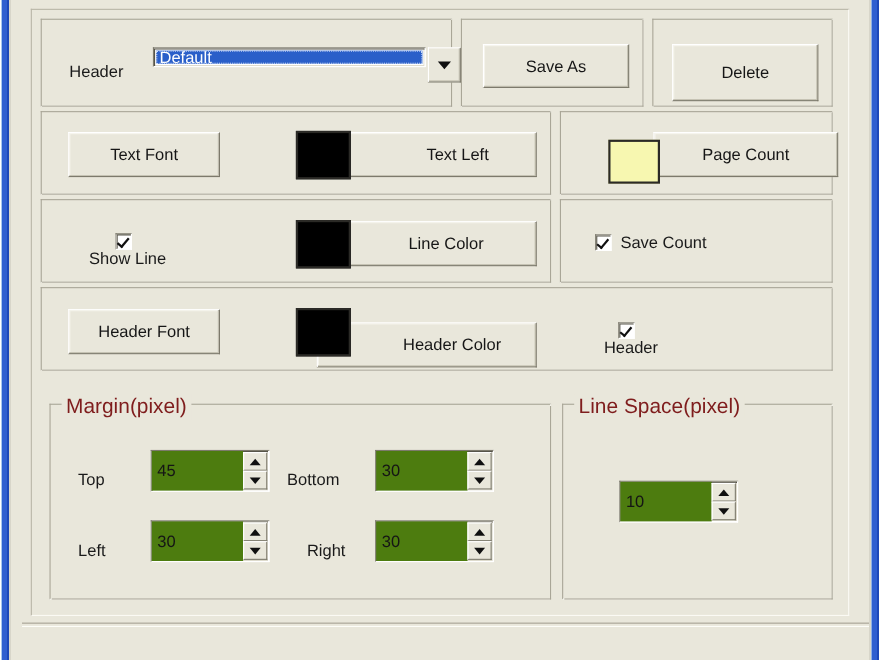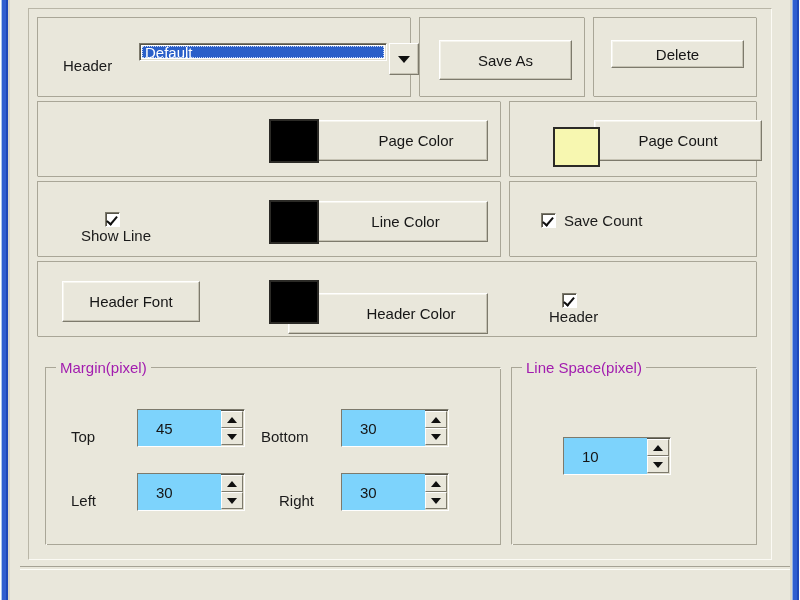--- a/index.html
+++ b/index.html
@@ -225,22 +225,22 @@
     border-right: 1px solid #a9a697;
     border-bottom: 1px solid #a9a697;
     pointer-events: none;
   }
   .groupbox-caption {
     position: absolute;
     top: -9px;
     left: 10px;
     background: #E9E7DB;
     padding: 0 4px;
-    font-size: 15px;
-    color: #a21caf;
+    font-size: 19px;
+    color: #7f1d1d;
     white-space: nowrap;
     z-index: 2;
     text-align: center;
   }
 
   
   .spinner {
     position: absolute;
     box-sizing: border-box;
     background: #ffffff;
@@ -251,22 +251,22 @@
     box-shadow: inset 1px 1px 0 #565449, inset -1px -1px 0 #dedbcd;
     display: flex;
     align-items: stretch;
   }
   .spinner-value {
     flex: 1;
     font-size: 15px;
     color: #151515;
     display: flex;
     align-items: center;
-    padding-left: 18px;
-    background: #7dd3fc;
+    padding-left: 5px;
+    background: #4d7c0f;
     box-sizing: border-box;
   }
   .spin-btns {
     width: 22px;
     display: flex;
     flex-direction: column;
     flex: none;
     margin: 1px 1px 1px 0;
   }
   .spin-btn {
@@ -302,28 +302,29 @@
 
       <div class="combo" style="left:110px; top:34px; width:248px; height:18px;">
         <div class="combo-text">Default</div>
       </div>
       <div class="combo-btn" style="left:360px; top:34px; width:30px; height:32px;">
         <span class="tri-down"></span>
       </div>
 
       <div class="btn" style="left:410px; top:31px; width:133px; height:40px;">Save As</div>
 
-      <div class="btn" style="left:582px; top:31px; width:133px; height:28px;">Delete</div>
+      <div class="btn" style="left:582px; top:31px; width:133px; height:52px;">Delete</div>
 
       <div class="frame" style="left:8px; top:92px; width:464px; height:76px;"></div>
       <div class="frame" style="left:480px; top:92px; width:248px; height:76px;"></div>
 
+      <div class="btn" style="left:33px; top:111px; width:138px; height:41px;">Text Font</div>
 
       <div class="btn" style="left:259px; top:111px; width:200px; height:41px;">
-        <span style="margin-left:56px;">Page Color</span>
+        <span style="margin-left:56px;">Text Left</span>
       </div>
       <div class="swatch" style="left:240px; top:110px; width:50px; height:44px; background:#000000;"></div>
 
       <div class="btn" style="left:565px; top:111px; width:168px; height:41px;">Page Count</div>
       <div class="swatch" style="left:524px; top:118px; width:47px; height:40px; background:#F7F7B0;"></div>
 
       <div class="frame" style="left:8px; top:172px; width:464px; height:76px;"></div>
       <div class="frame" style="left:480px; top:172px; width:248px; height:76px;"></div>
 
       <div class="cbox-wrap" style="left:44px; top:203px;flex-direction:column;">

